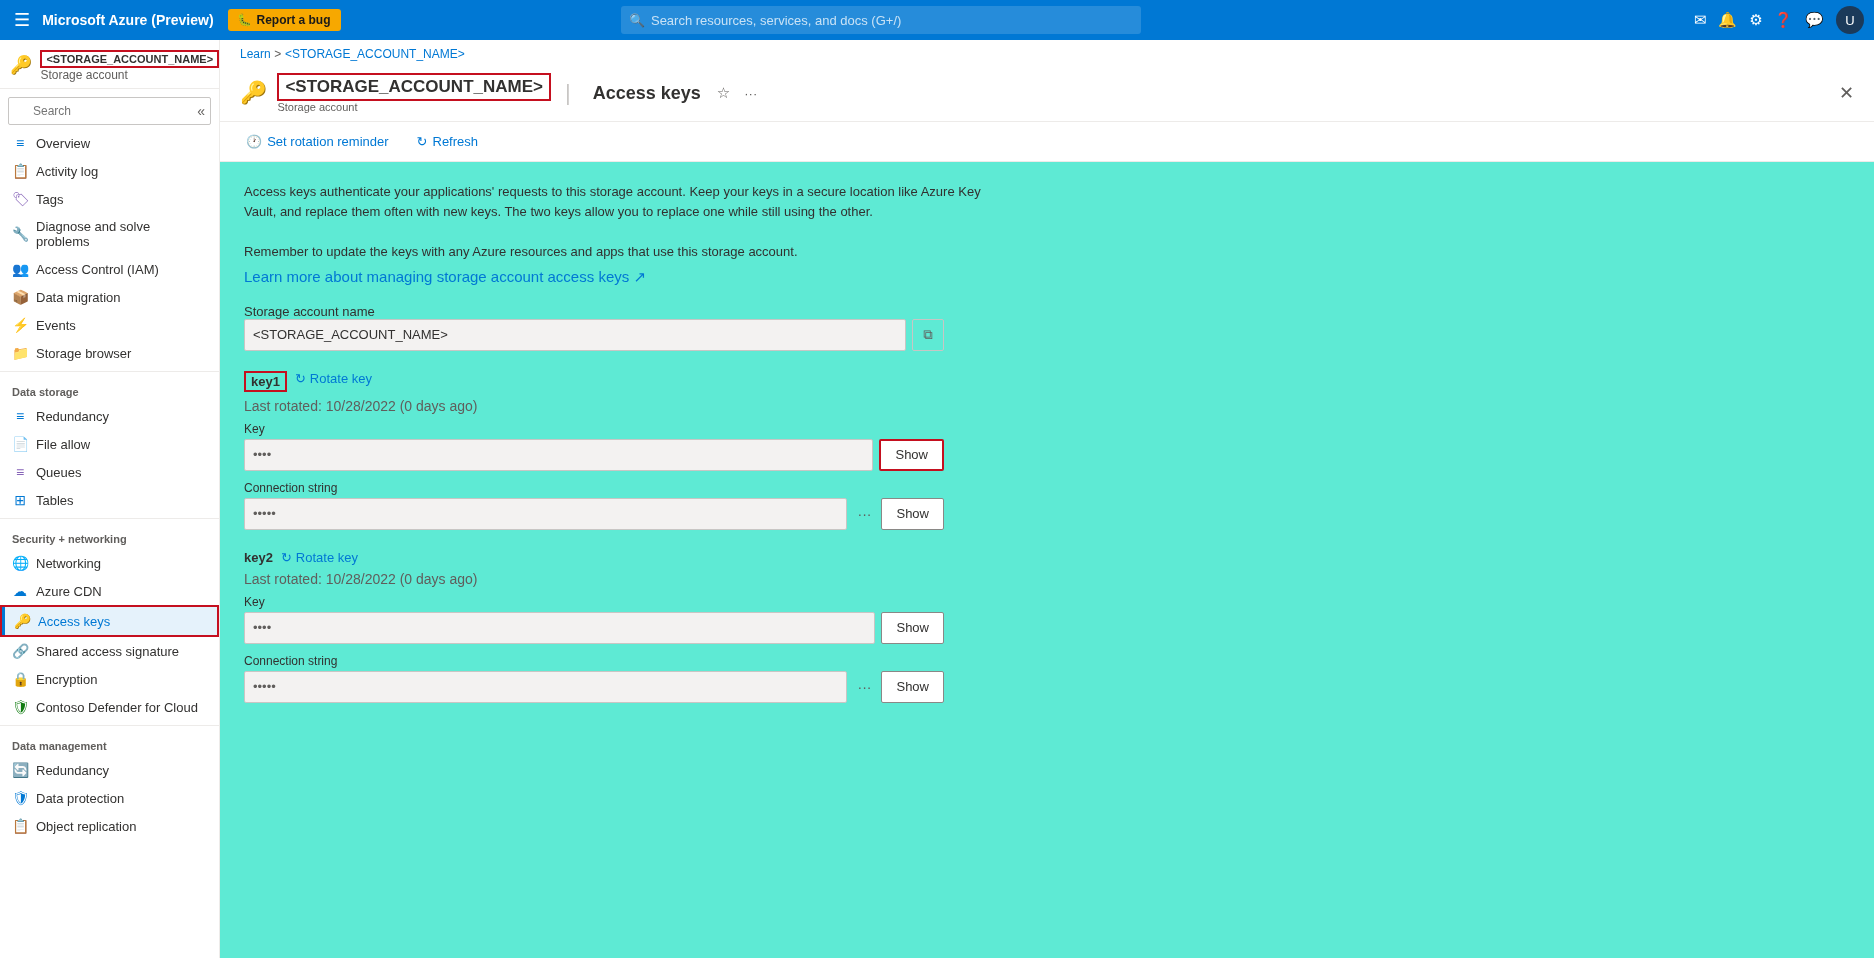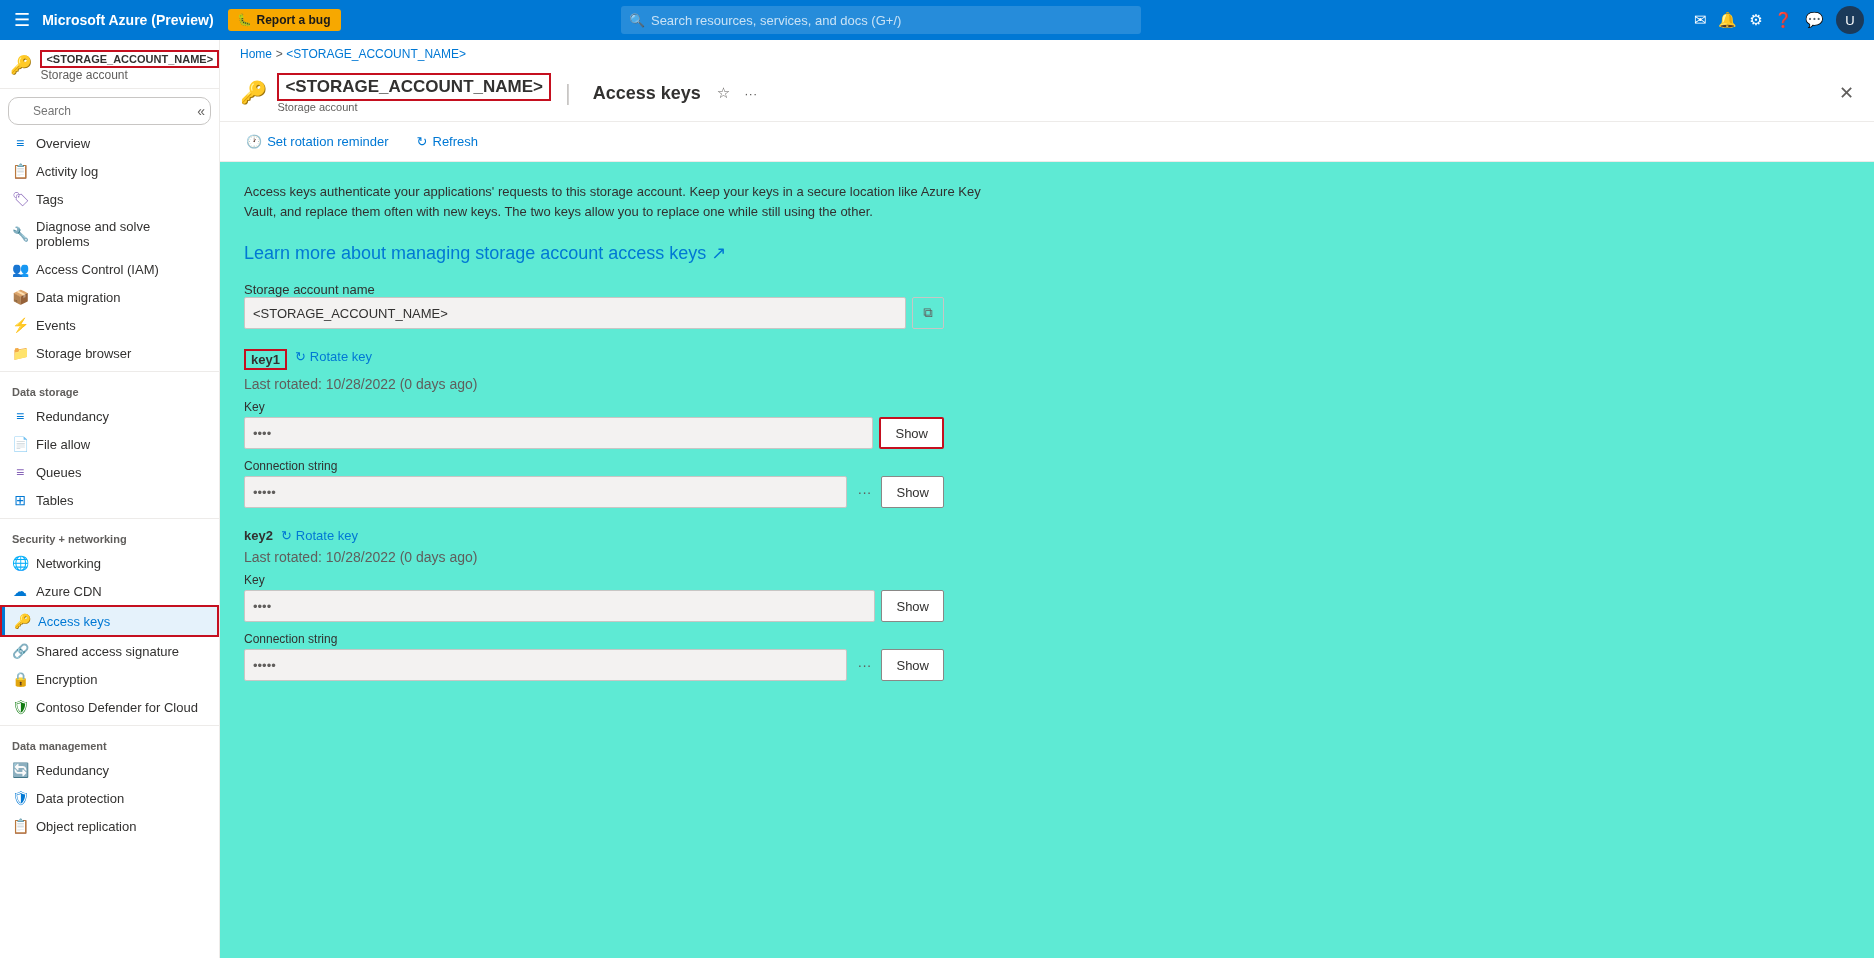--- a/index.html
+++ b/index.html
@@ -129,21 +129,21 @@
       font-size: 12px;
       color: #605e5c;
     }
     .sidebar-search-wrap {
       padding: 8px 8px 4px 8px;
     }
     .sidebar-search {
       width: 100%;
       height: 28px;
       border: 1px solid #c8c6c4;
-      border-radius: 10px;
+      border-radius: 2px;
       padding: 0 8px 0 26px;
       font-size: 12px;
       color: #323130;
       outline: none;
       position: relative;
     }
     .sidebar-search-container {
       position: relative;
     }
     .sidebar-search-icon {
@@ -303,21 +303,21 @@
       font-size: 13px;
       color: #323130;
       line-height: 1.5;
       max-width: 760px;
       margin-bottom: 6px;
     }
     .info-link {
       color: #0078d4;
       cursor: pointer;
       text-decoration: none;
-      font-size: 18px;
+      font-size: 15px;
     }
     .form-section {
       margin-top: 18px;
       max-width: 700px;
     }
     .form-label {
       font-size: 13px;
       color: #323130;
       display: block;
     }
@@ -581,21 +581,21 @@
         <span class="sidebar-item-icon icon-replication">📋</span>
         <span>Object replication</span>
       </div>
     </div>
   </div>
 
   <div class="main">
 
     <div>
       <div style="padding:6px 20px 0 20px;background:white;">
-        <span style="font-size:12px;color:#0078d4;cursor:pointer;">Home</span>
+        <span style="font-size:12px;color:#0078d4;cursor:pointer;">Learn</span>
         <span style="font-size:12px;color:#605e5c;">&gt;</span>
         <span style="font-size:12px;color:#0078d4;cursor:pointer;">&lt;STORAGE_ACCOUNT_NAME&gt;</span>
       </div>
       <div class="page-header">
         <span style="font-size:22px;color:#f7a800;">🔑</span>
         <div>
           <div class="resource-name-box">&lt;STORAGE_ACCOUNT_NAME&gt;</div>
           <div class="resource-subtitle">Storage account</div>
         </div>
         <span class="page-title-sep">|</span>
@@ -613,20 +613,21 @@
       </button>
       <button class="toolbar-btn">
         <span>↻</span>
         <span>Refresh</span>
       </button>
     </div>
 
     <div class="content">
       <p class="info-text">Access keys authenticate your applications' requests to this storage account. Keep your keys in a secure location like Azure Key Vault, and replace them often with new keys. The two keys allow you to replace one while still using the other.</p>
       <br>
+      <p class="info-text">Remember to update the keys with any Azure resources and apps that use this storage account.</p>
       <a class="info-link">
         <span>Learn more about managing storage account access keys</span>
         <span> ↗</span>
       </a>
 
       
       <div class="form-section">
         <label class="form-label">Storage account name</label>
         <div class="form-input-row">
           <input type="text" class="form-input" value="&lt;STORAGE_ACCOUNT_NAME&gt;" style="">

